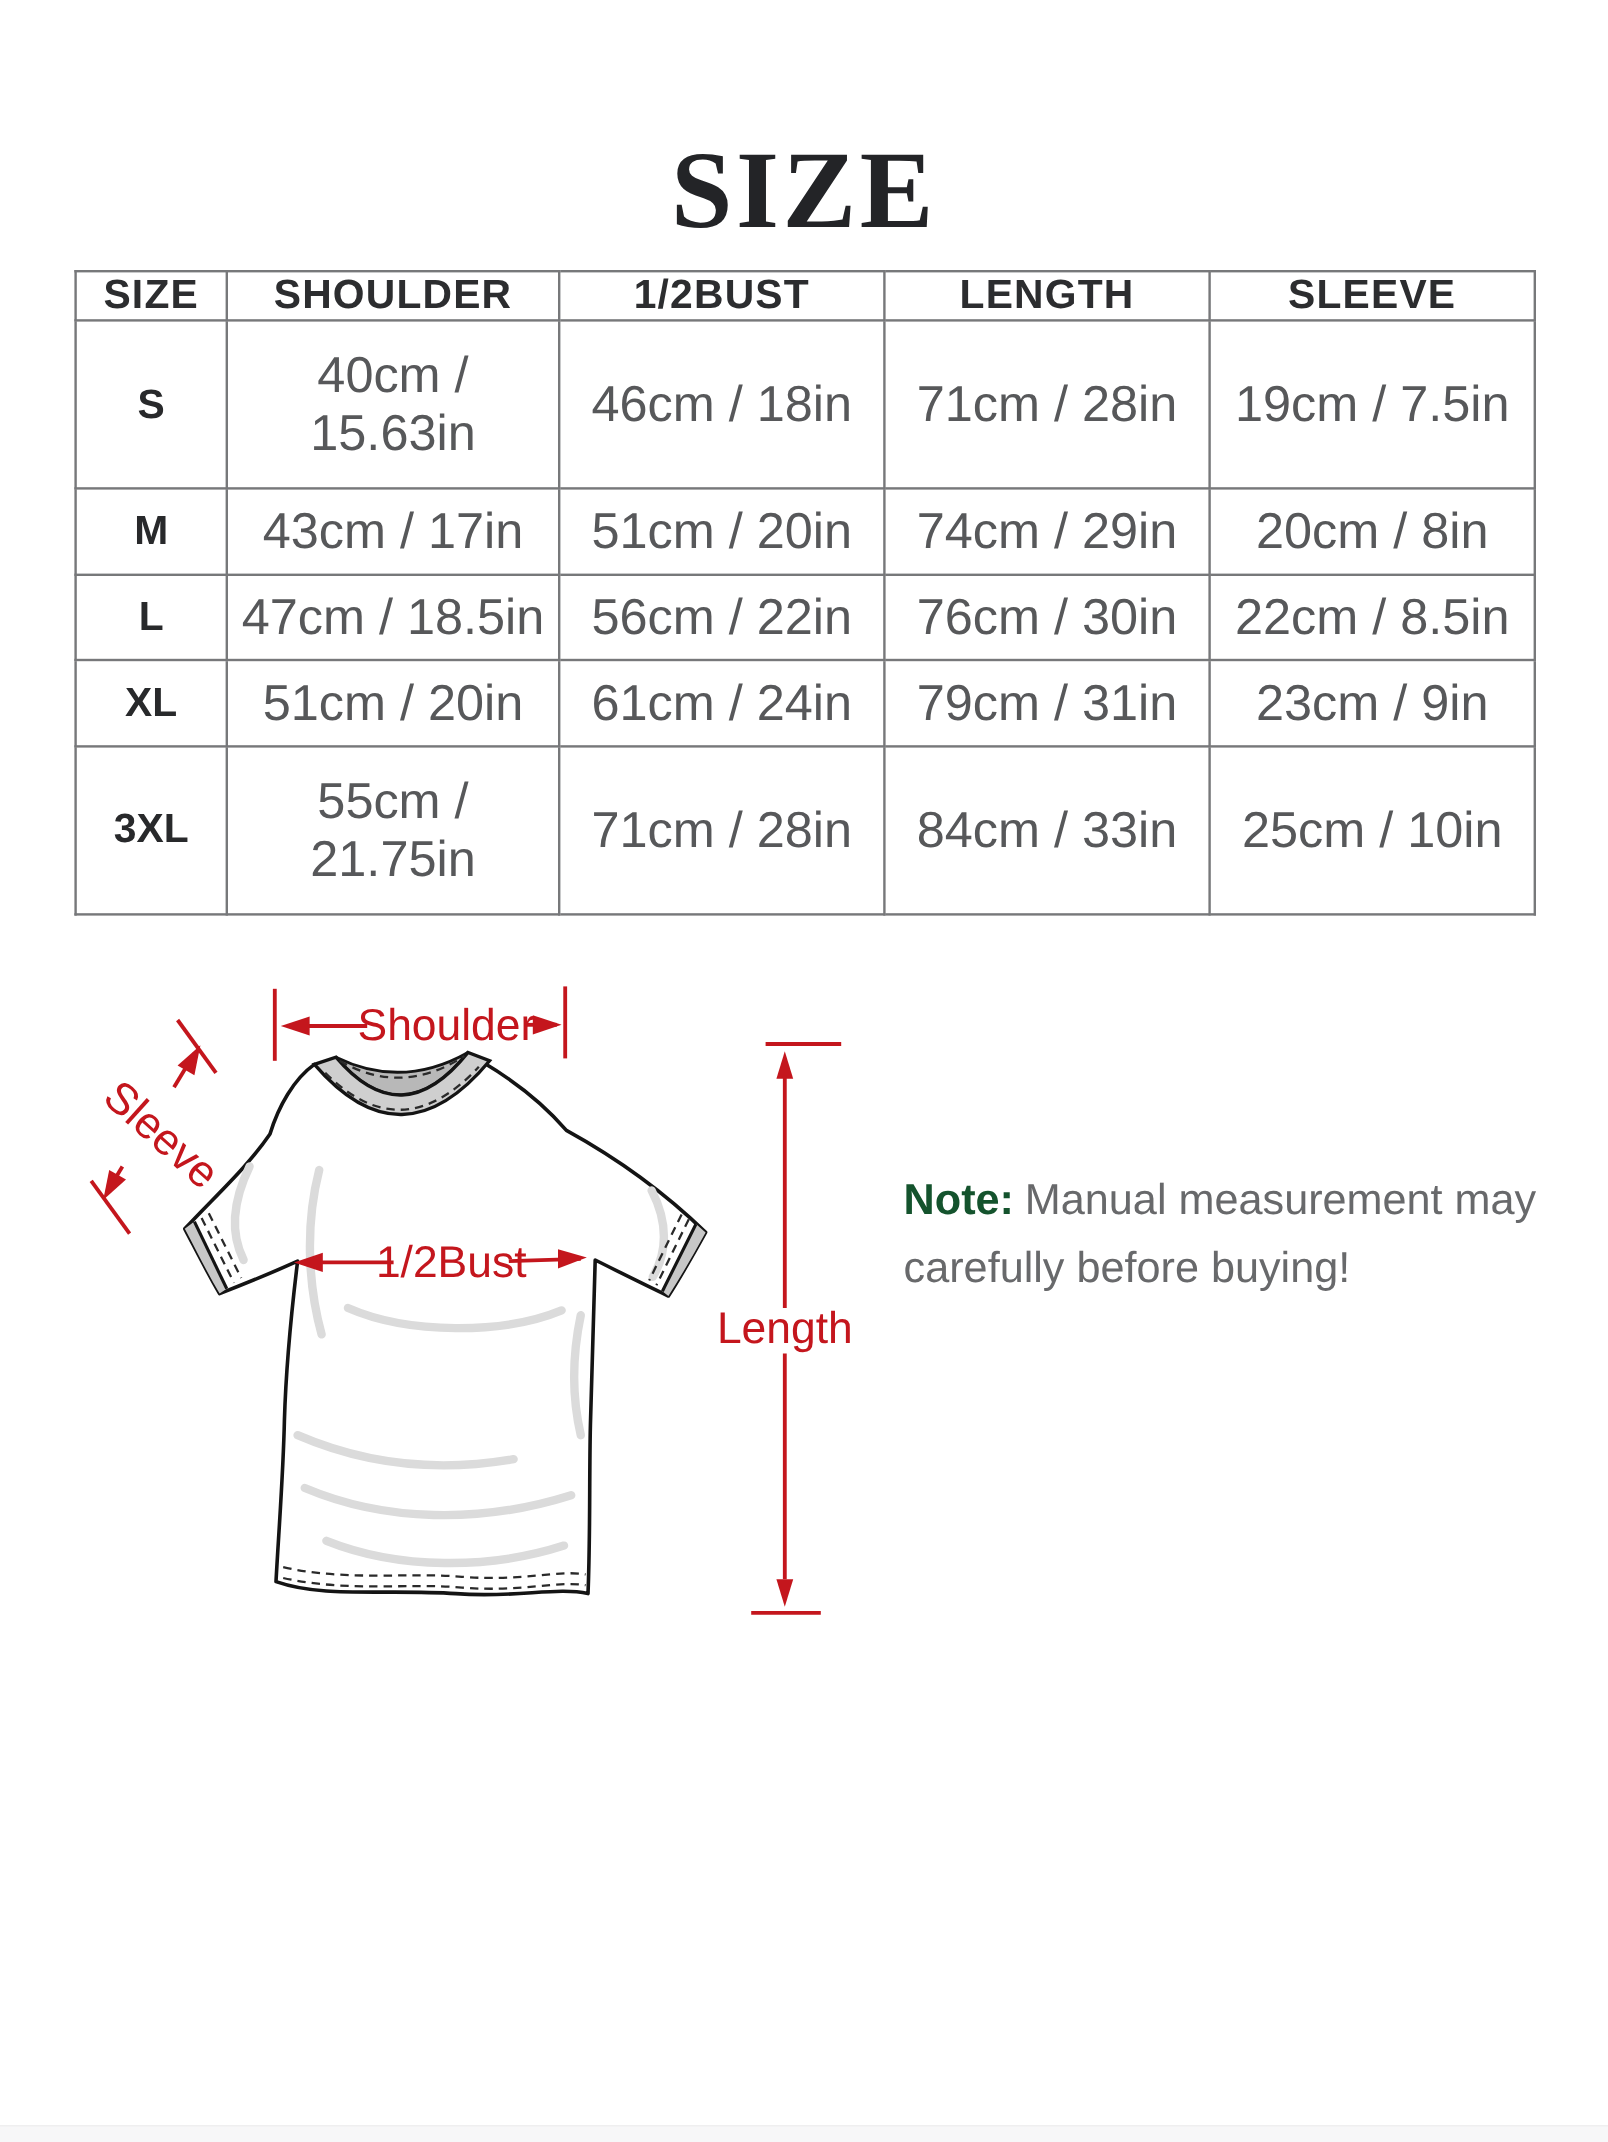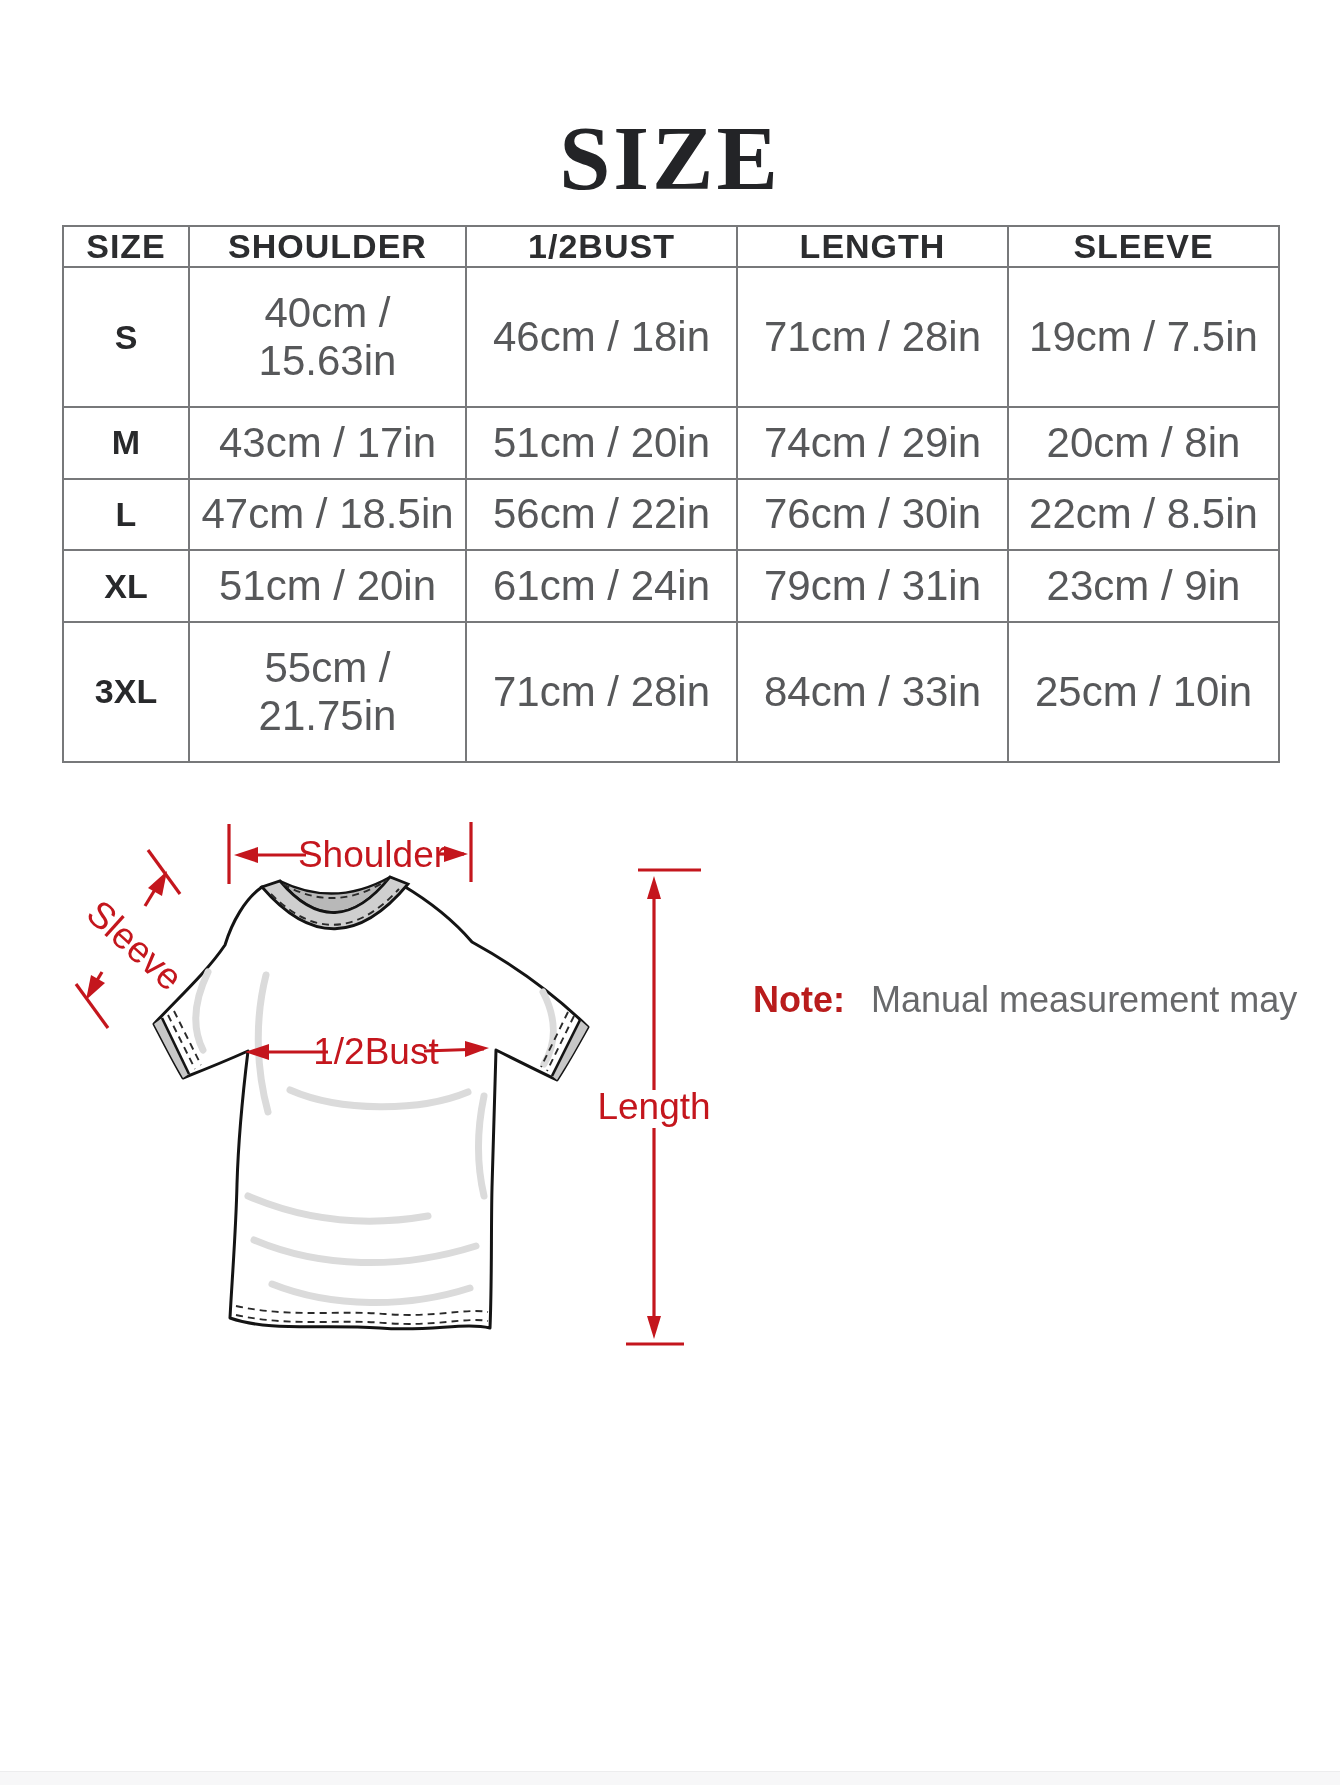--- a/index.html
+++ b/index.html
@@ -31,21 +31,21 @@
   .stitch{fill:none;stroke:#2a2a2a;stroke-width:1.9;stroke-dasharray:7 5;}
   .wrinkle{fill:none;stroke:#dbdbdb;stroke-width:7;stroke-linecap:round;}
   .red-line{stroke:#c4161d;stroke-width:3.2;fill:none;}
   .red-fill{fill:#c4161d;stroke:none;}
   .red-text{fill:#c4161d;font-size:37px;font-family:"Liberation Sans",sans-serif;}
 
   .note-block{
     position:absolute;left:753px;top:972px;width:560px;
     font-size:36px;line-height:56px;color:#68696b;
   }
-  .note-label{font-weight:bold;color:#b91c1c;margin-right:26px;text-align:center;}
+  .note-label{font-weight:bold;color:#14532d;margin-right:9px;text-align:center;}
 
   .bottom-strip{
     position:absolute;left:0;bottom:0;width:1340px;height:13px;
     background:#f7f7f8;border-top:1px solid #ededee;
   }
 </style>
 </head>
 <body>
 
 <h1 class="page-title">SIZE</h1>
@@ -187,15 +187,16 @@
     <line class="red-line" x1="614" y1="136" x2="614" y2="330"></line>
     <text class="red-text" x="614" y="359" text-anchor="middle">Length</text>
     <line class="red-line" x1="614" y1="368" x2="614" y2="556"></line>
     <polygon class="red-fill" points="614,579 607,556 621,556"></polygon>
     <line class="red-line" x1="586" y1="584" x2="644" y2="584"></line>
   </g>
 </svg>
 
 <div class="note-block">
   <div><span class="note-label">Note:</span><span>Manual measurement may</span></div>
+  <div>carefully before buying!</div>
 </div>
 
 <div class="bottom-strip"></div>
 
 </body></html>

